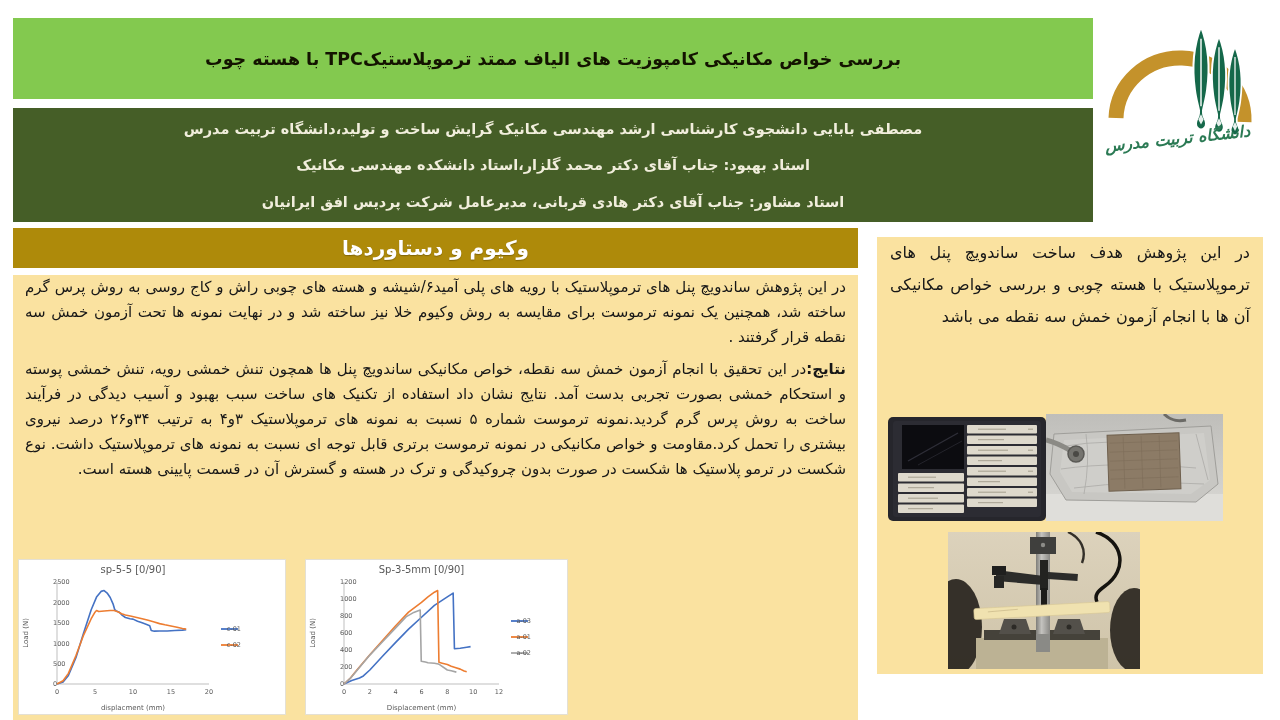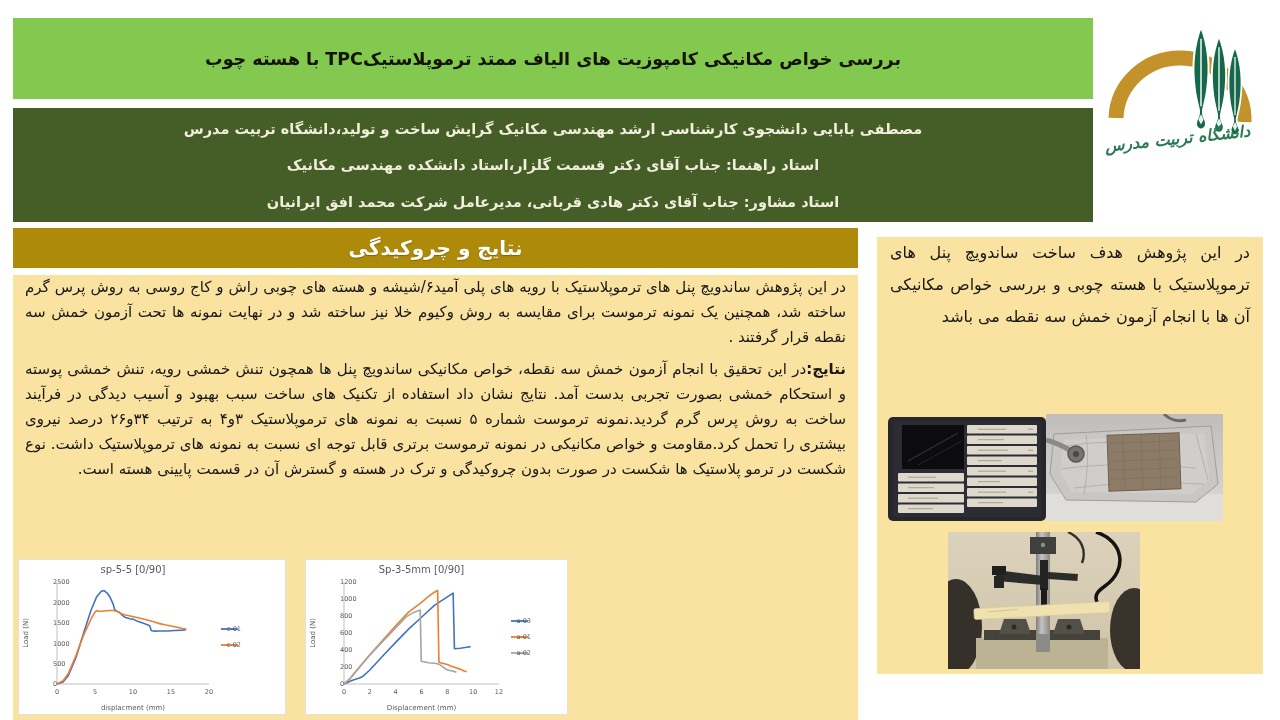--- a/index.html
+++ b/index.html
@@ -67,27 +67,27 @@
       <path d="M18,114 A64,62 0 0 1 146,118" stroke="#C4922B" stroke-width="15" fill="none"></path>
       <use href="#treeg" transform="translate(103,94) scale(1.02)"></use>
       <use href="#treeg" transform="translate(121,99) scale(0.96)"></use>
       <use href="#treeg" transform="translate(137,104) scale(0.88)"></use>
       <text x="80" y="140" transform="rotate(-6 80 140)" text-anchor="middle" font-size="16" font-weight="bold" font-style="italic" fill="#2B7A54" font-family="&quot;DejaVu Sans&quot;, sans-serif">دانشگاه تربیت مدرس</text>
     </svg>
   </div>
 
   <section class="authors-bar">
     <p>مصطفی بابایی دانشجوی کارشناسی ارشد مهندسی مکانیک گرایش ساخت و تولید،دانشگاه تربیت مدرس</p>
-    <p>استاد راهنما: جناب آقای دکتر قسمت گلزار،استاد دانشکده مهندسی مکانیک</p>
-    <p>استاد مشاور: جناب آقای دکتر هادی قربانی، مدیرعامل شرکت محمد افق ایرانیان</p>
+    <p>استاد بهبود: جناب آقای دکتر محمد گلزار،استاد دانشکده مهندسی مکانیک</p>
+    <p>استاد مشاور: جناب آقای دکتر هادی قربانی، مدیرعامل شرکت پردیس افق ایرانیان</p>
   </section>
 
   <section class="panel-left">
     <div class="panel-header">
-      <span>نتایج و چروکیدگی</span>
+      <span>وکیوم و دستاوردها</span>
     </div>
     <div class="panel-body">
       <p class="para">در این پژوهش ساندویچ پنل های ترموپلاستیک با رویه های پلی آمید۶/شیشه و هسته های چوبی  راش و کاج روسی به روش پرس گرم ساخته شد، همچنین یک نمونه ترموست برای مقایسه  به روش وکیوم خلا نیز ساخته شد و در نهایت نمونه ها تحت آزمون خمش سه نقطه قرار گرفتند .</p>
       <p class="para second"><b>نتایج:</b><span>در این تحقیق با انجام آزمون خمش سه نقطه، خواص مکانیکی ساندویچ پنل ها همچون تنش خمشی رویه، تنش خمشی پوسته و استحکام خمشی بصورت تجربی بدست آمد. نتایج نشان داد استفاده از تکنیک های ساخت سبب بهبود و آسیب دیدگی در فرآیند ساخت به روش پرس گرم گردید.نمونه ترموست شماره ۵ نسبت به نمونه های ترموپلاستیک ۳و۴ به ترتیب ۳۴و۲۶ درصد نیروی بیشتری را تحمل کرد.مقاومت و خواص مکانیکی در نمونه ترموست برتری قابل توجه ای نسبت به نمونه های ترموپلاستیک داشت. نوع شکست در ترمو پلاستیک ها شکست در صورت بدون چروکیدگی و ترک در هسته و گسترش آن در قسمت پایینی هسته است.</span></p>
 
       <div class="chart-card c0"><svg width="266" height="154" viewBox="0 0 266 154">
             <line x1="38" y1="22" x2="38" y2="124" stroke="#BFBFBF" stroke-width="1"></line>
             <line x1="38" y1="124" x2="190" y2="124" stroke="#BFBFBF" stroke-width="1"></line>
             <text x="34" y="126.3" font-size="6.5" text-anchor="end" fill="#595959" font-family="&quot;DejaVu Sans&quot;, sans-serif">0</text>
             <text x="34" y="105.89999999999999" font-size="6.5" text-anchor="end" fill="#595959" font-family="&quot;DejaVu Sans&quot;, sans-serif">500</text>

